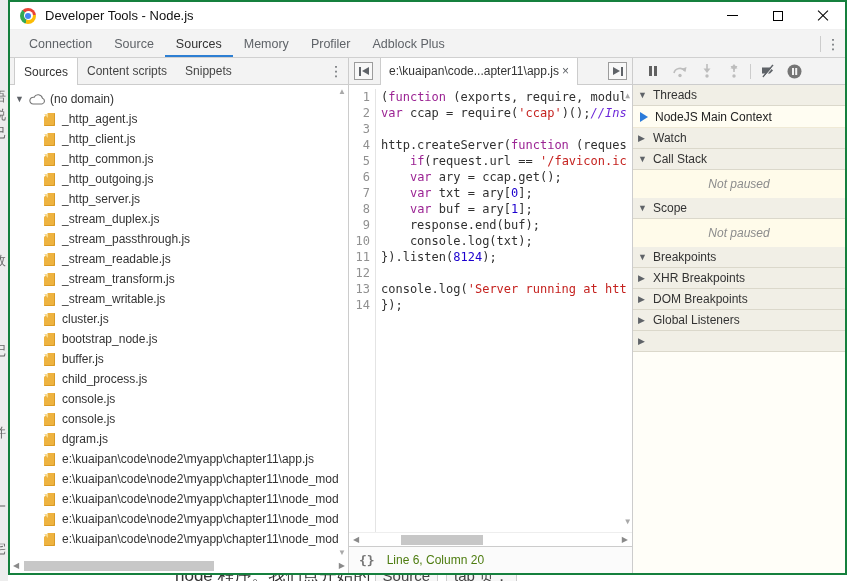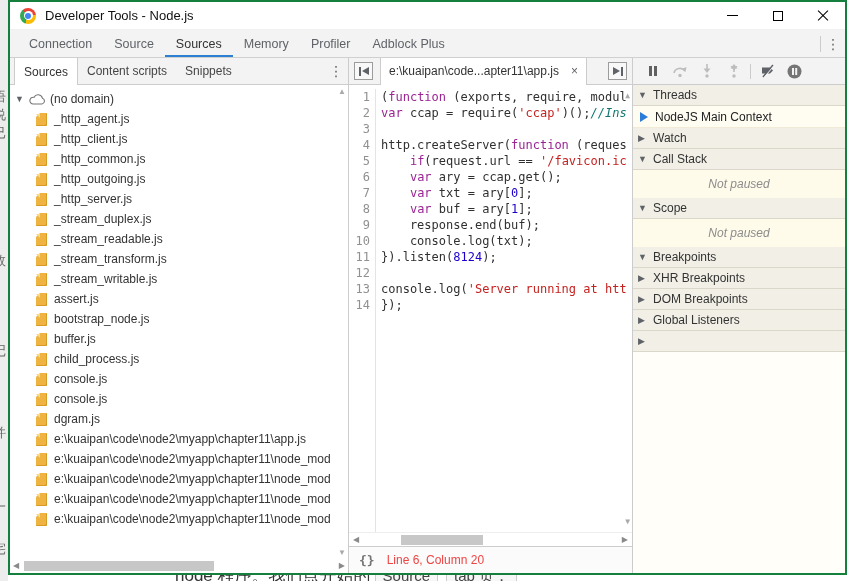--- a/index.html
+++ b/index.html
@@ -43,53 +43,53 @@
   
   .left-pane { width:339px; flex:none; border-right:1px solid #ccc; display:flex; flex-direction:column; min-height:0; }
   .panel-header { height:27px; flex:none; background:#f3f3f3; border-bottom:1px solid #ccc; display:flex; align-items:stretch; padding-left:4px; font-size:12px; color:#454545; }
   .panel-tab { padding:0 9px; display:flex; align-items:center; }
   .panel-tab.active { background:#fff; border-left:1px solid #ccc; border-right:1px solid #ccc; color:#333; margin-bottom:-1px; }
   .panel-header .spacer { flex:1; }
 
   .tree-wrap { flex:1; position:relative; overflow:hidden; background:#fff; font-size:12px; color:#333; padding-top:4px; }
   .tree-row { height:20px; display:flex; align-items:center; white-space:nowrap; }
   .tree-root { padding-left:5px; gap:4px; }
-  .tree-file { padding-left:26px; }
+  .tree-file { padding-left:34px; }
   .tri { font-size:9px; color:#5f6368; width:10px; flex:none; }
   .cloud-icon { flex:none; }
   .file-icon { width:11px; height:13px; background:#eeb340; border-radius:1px; position:relative; flex:none; margin-right:7px; box-shadow:inset -1px -1px 0 #d99b27; }
   .file-icon::before { content:''; position:absolute; top:0; left:0; border-style:solid; border-width:4px 4px 0 0; border-color:#fff transparent transparent transparent; }
   .file-icon::after { content:''; position:absolute; top:1px; left:0px; border-style:solid; border-width:0 4px 4px 0; border-color:transparent #f8d98a transparent transparent; }
 
   .v-arrow { position:absolute; right:2px; font-size:8px; color:#a9a9a9; }
   .h-scroll { height:14px; flex:none; position:relative; background:#fff; }
   .h-arrow { position:absolute; top:2px; font-size:8px; color:#8a8a8a; }
   .h-thumb { position:absolute; top:2px; height:10px; background:#c7c7c7; }
 
   
   .center-pane { flex:1; min-width:0; display:flex; flex-direction:column; }
   .editor-tabstrip { height:27px; flex:none; background:#f3f3f3; border-bottom:1px solid #ccc; display:flex; align-items:center; padding:0 5px; }
   .nav-box { width:19px; height:18px; border:1px solid #9c9c9c; background:#f8f8f8; display:flex; align-items:center; justify-content:center; gap:1px; flex:none; }
   .nav-bar { width:2px; height:9px; background:#5f6368; }
   .nav-tri-l { width:0; height:0; border-style:solid; border-width:4.5px 7px 4.5px 0; border-color:transparent #5f6368 transparent transparent; }
   .nav-tri-r { width:0; height:0; border-style:solid; border-width:4.5px 0 4.5px 7px; border-color:transparent transparent transparent #5f6368; }
-  .editor-tab { height:27px; background:#fff; border-left:1px solid #ccc; border-right:1px solid #ccc; display:flex; align-items:center; gap:12px; padding:0 8px; margin-left:7px; font-size:12px; color:#333; white-space:nowrap; }
+  .editor-tab { height:27px; background:#fff; border-left:1px solid #ccc; border-right:1px solid #ccc; display:flex; align-items:center; gap:3px; padding:0 8px; margin-left:7px; font-size:12px; color:#333; white-space:nowrap; }
   .tab-close { color:#5f6368; font-size:12px; line-height:1; }
   .editor-tabstrip .spacer { flex:1; }
 
   .code-wrap { flex:1; min-height:0; position:relative; overflow:hidden; display:flex;
     font-family:"DejaVu Sans Mono", monospace; font-size:12px; line-height:16px; padding-top:4px; }
   .gutter { width:27px; flex:none; text-align:right; padding-right:5px; color:#909090; border-right:1px solid #e4e4e4; }
   .code-lines { flex:1; padding-left:5px; white-space:pre; overflow:hidden; color:#303030; }
-  .tk-k { color:#9b2393; } .tk-s { color:#c5221f; } .tk-c { color:#0f766e; font-style:italic; }
+  .tk-k { color:#9b2393; } .tk-s { color:#c5221f; } .tk-c { color:#6d28d9; font-style:italic; }
   .tk-n { color:#1c00cf; } .tk-d { color:#303030; }
 
   .statusbar { height:27px; flex:none; border-top:1px solid #ccc; background:#fbfbfb; display:flex; align-items:center; gap:12px; padding-left:10px; }
   .pp-icon { font-family:"DejaVu Sans Mono", monospace; font-size:13px; font-weight:bold; color:#757575; }
-  .pos-text { font-size:12px; color:#ef4444; }
+  .pos-text { font-size:12px; color:#4d7c0f; }
 
   
   .right-pane { width:213px; flex:none; border-left:1px solid #ccc; display:flex; flex-direction:column; background:#fffef8; }
   .dbg-toolbar { height:27px; flex:none; background:#f3f3f3; border-bottom:1px solid #ccc; display:flex; align-items:center; gap:0; padding-left:6px; }
   .dbg-btn { width:27px; height:24px; display:flex; align-items:center; justify-content:center; }
   .dbg-sep { width:1px; height:15px; background:#ccc; margin:0 3px; }
 
   .sec-h { height:21px; background:#f1efe6; border-bottom:1px solid #dbd8cb; display:flex; align-items:center; gap:5px; padding-left:5px; font-size:12px; color:#333; }
   .sec-h + .sec-h { border-top:0; }
   .thread-row { height:22px; background:#fffdf2; display:flex; align-items:center; gap:7px; padding-left:7px; font-size:12px; color:#222; border-bottom:1px solid #f0ead6; }
@@ -184,33 +184,37 @@
             <div class="tree-row tree-file">
               <span class="file-icon"></span>
               <span>_http_server.js</span>
             </div>
             <div class="tree-row tree-file">
               <span class="file-icon"></span>
               <span>_stream_duplex.js</span>
             </div>
             <div class="tree-row tree-file">
               <span class="file-icon"></span>
+              <span>_stream_passthrough.js</span>
+            </div>
+            <div class="tree-row tree-file">
+              <span class="file-icon"></span>
               <span>_stream_readable.js</span>
             </div>
             <div class="tree-row tree-file">
               <span class="file-icon"></span>
               <span>_stream_transform.js</span>
             </div>
             <div class="tree-row tree-file">
               <span class="file-icon"></span>
               <span>_stream_writable.js</span>
             </div>
             <div class="tree-row tree-file">
               <span class="file-icon"></span>
-              <span>assert.js</span>
+              <span>cluster.js</span>
             </div>
             <div class="tree-row tree-file">
               <span class="file-icon"></span>
               <span>bootstrap_node.js</span>
             </div>
             <div class="tree-row tree-file">
               <span class="file-icon"></span>
               <span>buffer.js</span>
             </div>
             <div class="tree-row tree-file">

